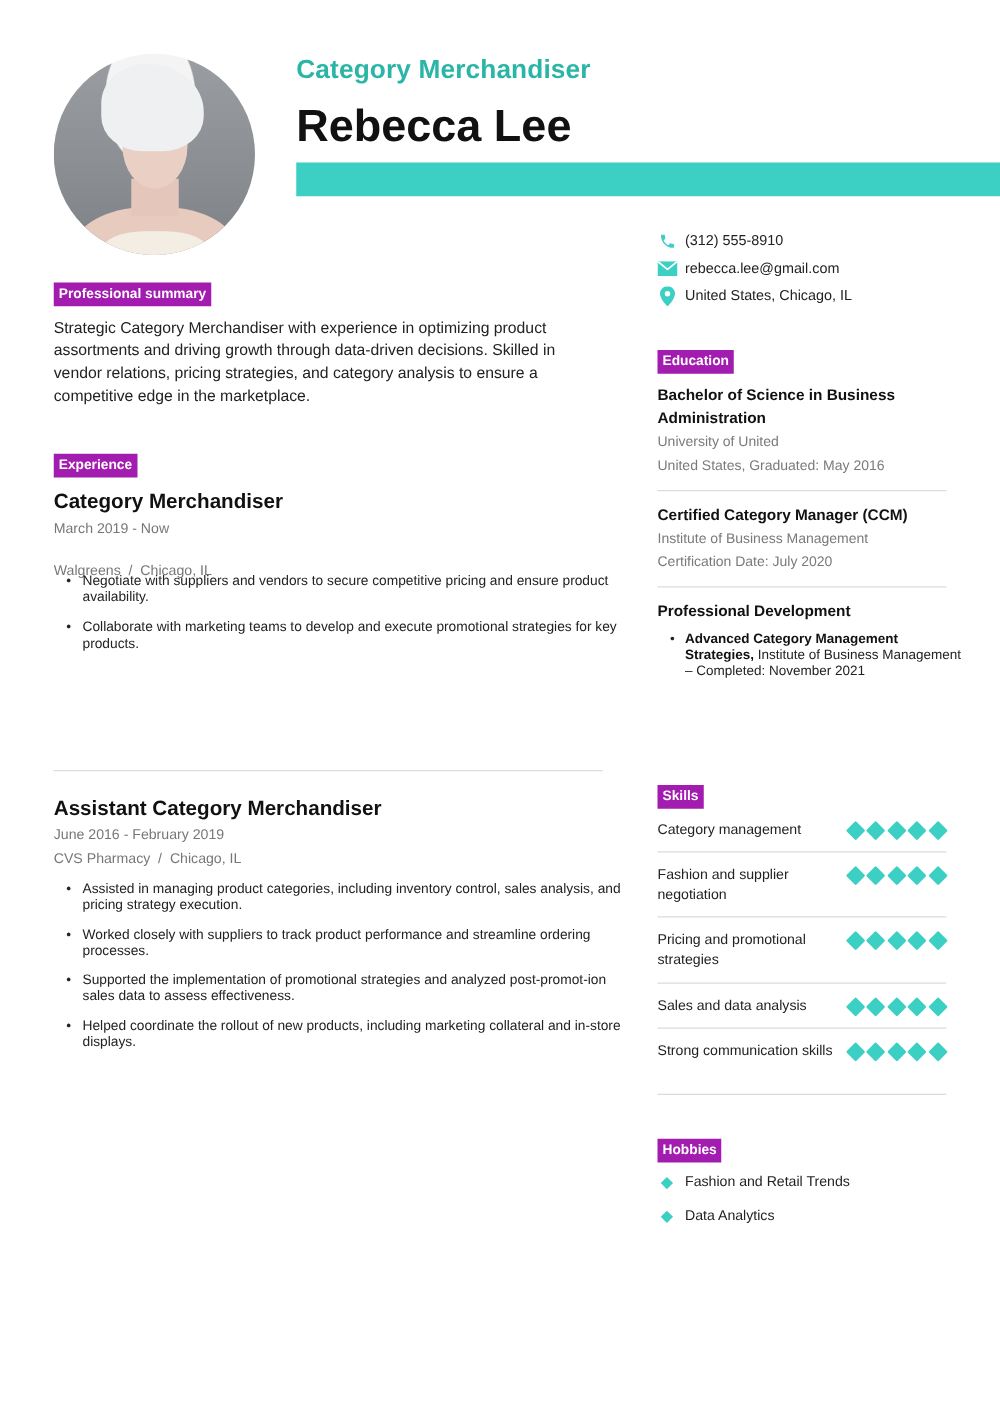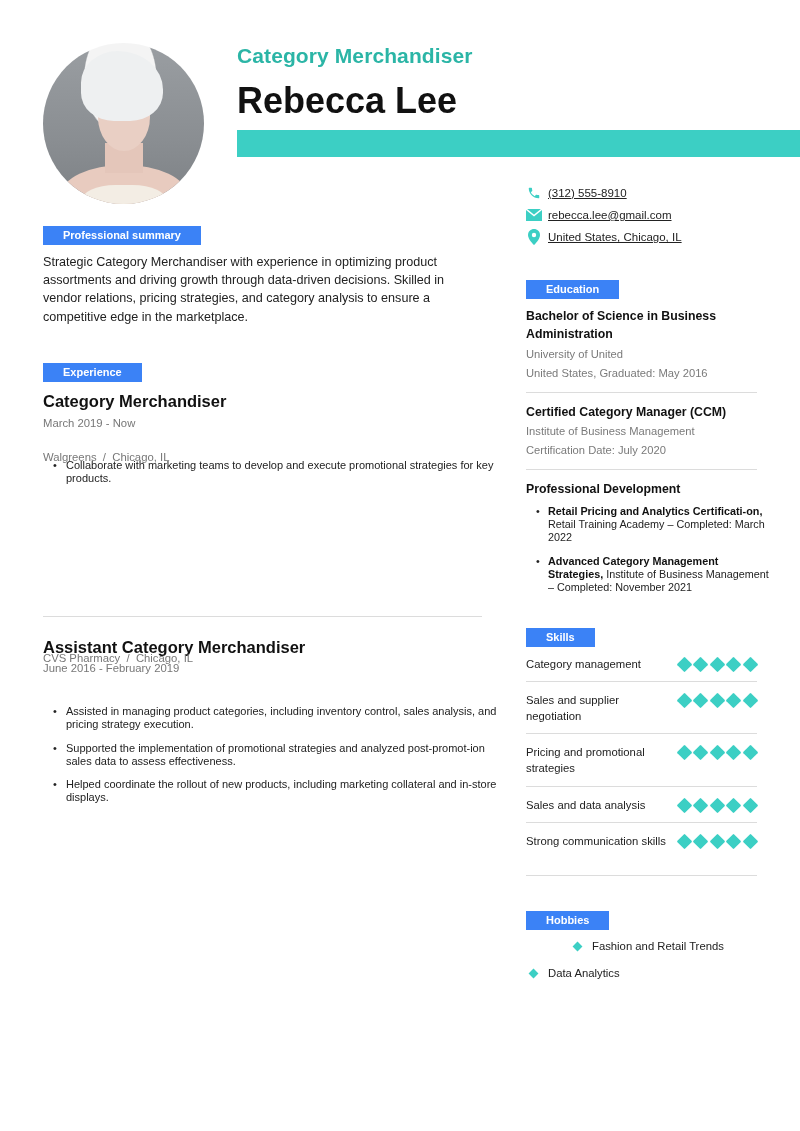--- a/index.html
+++ b/index.html
@@ -13,23 +13,23 @@
     .avatar .hair { position: absolute; left: 38px; top: 8px; width: 82px; height: 70px; border-radius: 45% 55% 40% 40%; background: #eef0f1; }
     .avatar .face { position: absolute; left: 55px; top: 40px; width: 52px; height: 68px; border-radius: 45% 45% 50% 50%; background: #e9cfc4; }
     .avatar .neck { position: absolute; left: 62px; top: 100px; width: 38px; height: 30px; background: #e4c6ba; }
     .avatar .shoulders { position: absolute; left: 18px; top: 122px; width: 126px; height: 60px; border-radius: 50% 50% 0 0; background: #e8cbbf; }
     .avatar .top { position: absolute; left: 38px; top: 142px; width: 86px; height: 40px; border-radius: 40% 40% 0 0; background: #f3ede4; }
 
     .job-title { position: absolute; left: 237px; top: 44px; font-size: 21px; font-weight: bold; color: #2bb5a6; letter-spacing: 0.1px; }
     .name { position: absolute; left: 237px; top: 80px; font-size: 36px; font-weight: bold; color: #111; }
     .accent-bar { position: absolute; left: 237px; top: 130px; width: 563px; height: 27px; background: #3ccfc4; }
 
-    .tag { position: absolute; display: inline-block; background: #3b82f6; color: #fff; font-size: 11px; font-weight: bold; padding: 3px 20px; line-height: 13px; }
-
-    .contact { position: absolute; left: 526px; font-size: 11.5px; color: #222; display: flex; align-items: center; text-decoration: underline; }
+    .tag { position: absolute; display: inline-block; background: #a21caf; color: #fff; font-size: 11px; font-weight: bold; padding: 3px 4px; line-height: 13px; }
+
+    .contact { position: absolute; left: 526px; font-size: 11.5px; color: #222; display: flex; align-items: center; }
     .contact .ic { width: 16px; height: 16px; margin-right: 6px; display: inline-flex; align-items: center; justify-content: center; }
 
     .summary { position: absolute; left: 43px; top: 253px; width: 440px; font-size: 12.6px; line-height: 18.2px; color: #222; }
 
     .exp-title { position: absolute; left: 43px; font-size: 16.5px; font-weight: bold; color: #111; }
     .meta { position: absolute; left: 43px; font-size: 11.3px; color: #777; }
     .bullets { position: absolute; left: 52px; width: 445px; list-style: none; }
     .bullets li { position: relative; padding-left: 14px; font-size: 11px; line-height: 13px; color: #222; margin-bottom: 10.5px; }
     .bullets li::before { content: "•"; position: absolute; left: 1px; top: 0; color: #222; }
     .hr { position: absolute; height: 1px; background: #dcdcdc; }
@@ -92,66 +92,67 @@
 
 <div class="tag" style="left:43px; top:226px;">Professional summary</div>
 <div class="summary">Strategic Category Merchandiser with experience in optimizing product assortments and driving growth through data-driven decisions. Skilled in vendor relations, pricing strategies, and category analysis to ensure a competitive edge in the marketplace.</div>
 
 <div class="tag" style="left:43px; top:363px;">Experience</div>
 
 <div class="exp-title" style="top:392px;">Category Merchandiser</div>
 <div class="meta" style="top:417px;">March 2019 - Now</div>
 <div class="meta" style="top:451px; white-space:pre;">Walgreens  /  Chicago, IL</div>
 <ul class="bullets" style="top:459px;">
+  <li>Negotiate with suppliers and vendors to secure competitive pricing and ensure product availability.</li>
   <li>Collaborate with marketing teams to develop and execute promotional strategies for key products.</li>
 </ul>
 <div class="hr" style="left:43px; top:616px; width:439px;"></div>
 
 <div class="exp-title" style="top:638px;">Assistant Category Merchandiser</div>
 <div class="meta" style="top:662px;">June 2016 - February 2019</div>
-<div class="meta" style="top:652px; white-space:pre;">CVS Pharmacy  /  Chicago, IL</div>
+<div class="meta" style="top:681px; white-space:pre;">CVS Pharmacy  /  Chicago, IL</div>
 <ul class="bullets" style="top:705px;">
   <li>Assisted in managing product categories, including inventory control, sales analysis, and pricing strategy execution.</li>
+  <li>Worked closely with suppliers to track product performance and streamline ordering processes.</li>
   <li>Supported the implementation of promotional strategies and analyzed post-promot-ion sales data to assess effectiveness.</li>
   <li>Helped coordinate the rollout of new products, including marketing collateral and in-store displays.</li>
 </ul>
 
 <div class="tag" style="left:526px; top:280px;">Education</div>
 <div class="edu-title" style="top:307px;">Bachelor of Science in Business Administration</div>
 <div class="edu-sub" style="top:348px;">University of United</div>
 <div class="edu-sub" style="top:367px;">United States, Graduated: May 2016</div>
 <div class="hr" style="left:526px; top:392px; width:231px;"></div>
 
 <div class="edu-title" style="top:403px;">Certified Category Manager (CCM)</div>
 <div class="edu-sub" style="top:425px;">Institute of Business Management</div>
 <div class="edu-sub" style="top:444px;">Certification Date: July 2020</div>
 <div class="hr" style="left:526px; top:469px; width:231px;"></div>
 
 <div class="edu-title" style="top:480px;">Professional Development</div>
 <ul class="pd-list" style="top:505px;">
-  <li><b>Retail Pricing and Analytics Certificati-on,</b><span> Retail Training Academy – Completed: March 2022</span></li>
   <li><b>Advanced Category Management Strategies,</b><span> Institute of Business Management – Completed: November 2021</span></li>
 </ul>
 
 <div class="tag" style="left:526px; top:628px;">Skills</div>
 
 <div class="skill-row" style="top:656px;">
   <div class="skill-name">Category management</div>
   <div class="dots">
       <span class="dot"></span>
       <span class="dot"></span>
       <span class="dot"></span>
       <span class="dot"></span>
       <span class="dot"></span>
     </div>
 </div>
 <div class="hr" style="left:526px; top:681px; width:231px;"></div>
 
 <div class="skill-row" style="top:692px;">
-  <div class="skill-name">Sales and supplier negotiation</div>
+  <div class="skill-name">Fashion and supplier negotiation</div>
   <div class="dots">
       <span class="dot"></span>
       <span class="dot"></span>
       <span class="dot"></span>
       <span class="dot"></span>
       <span class="dot"></span>
     </div>
 </div>
 <div class="hr" style="left:526px; top:733px; width:231px;"></div>
 
@@ -185,20 +186,20 @@
       <span class="dot"></span>
       <span class="dot"></span>
       <span class="dot"></span>
       <span class="dot"></span>
       <span class="dot"></span>
     </div>
 </div>
 <div class="hr" style="left:526px; top:875px; width:231px;"></div>
 
 <div class="tag" style="left:526px; top:911px;">Hobbies</div>
-<div class="hobby" style="top:940px;margin-left:44px;">
+<div class="hobby" style="top:940px;">
   <span class="hd"></span>
   <span>Fashion and Retail Trends</span>
 </div>
 <div class="hobby" style="top:967px;">
   <span class="hd"></span>
   <span>Data Analytics</span>
 </div>
 
 </body></html>

